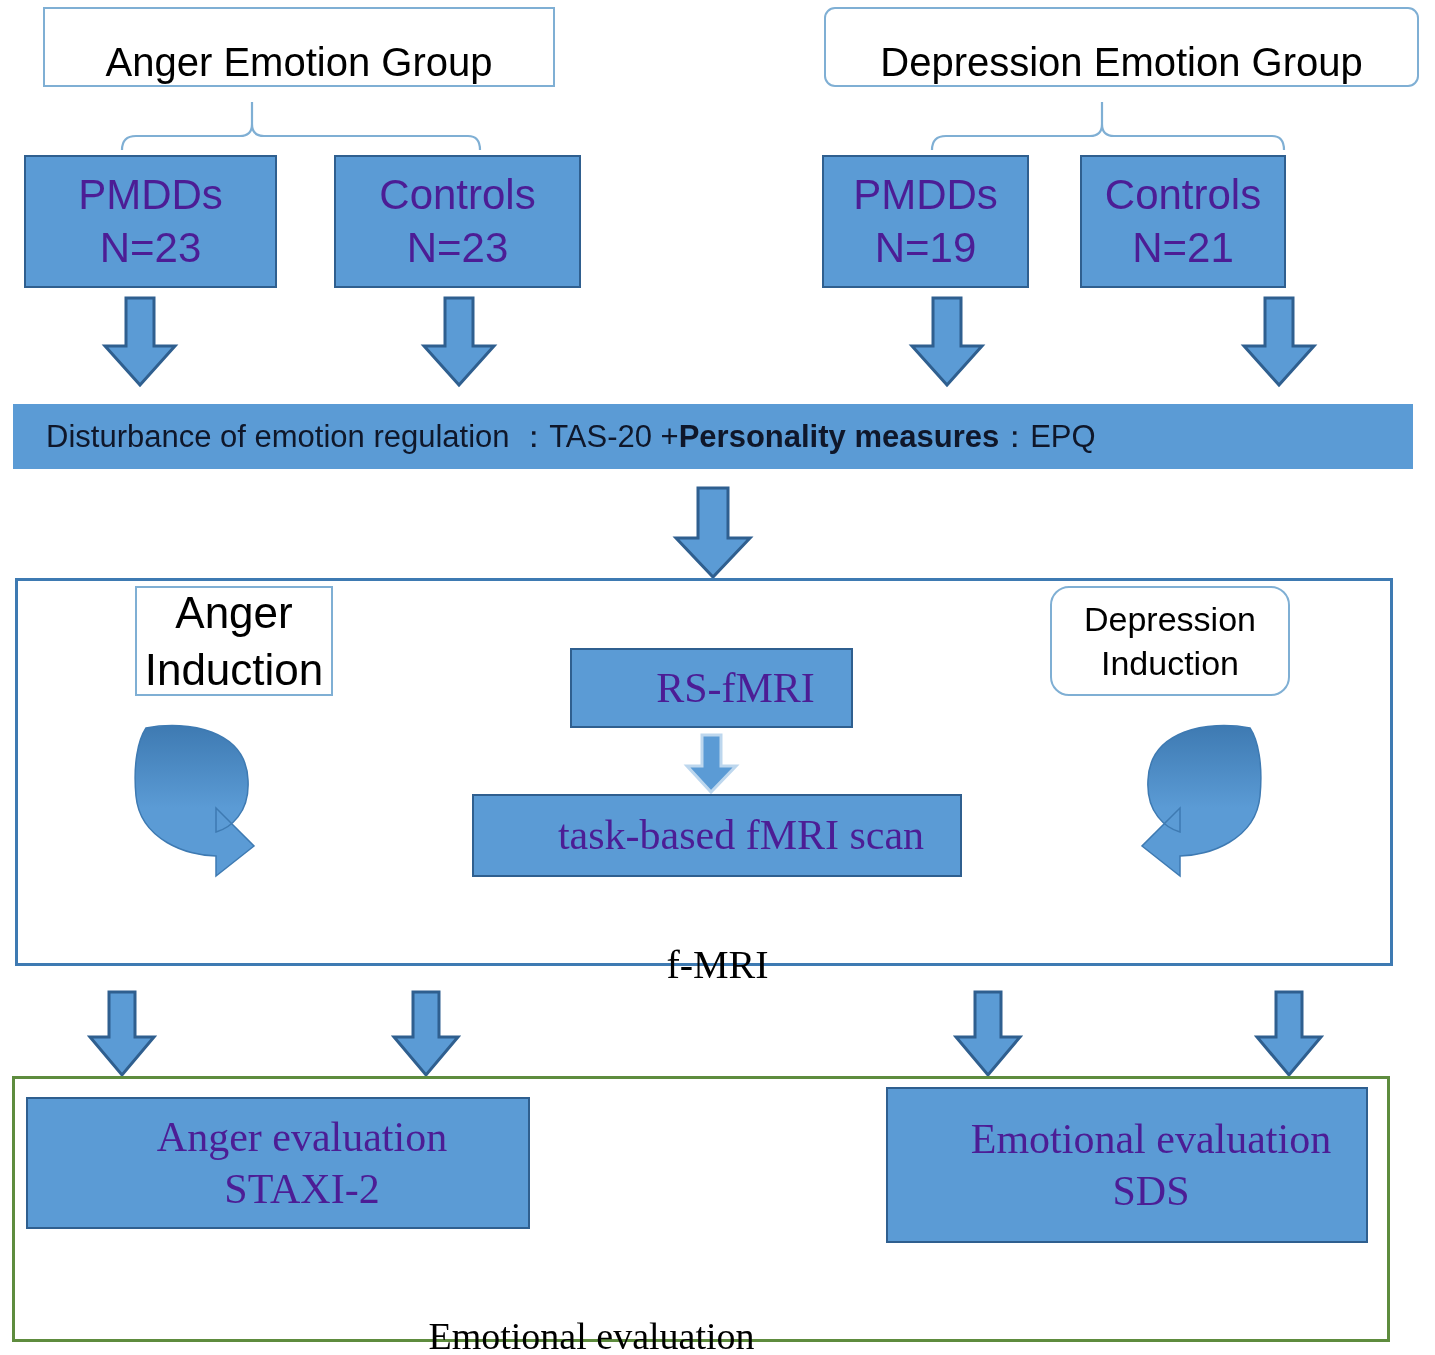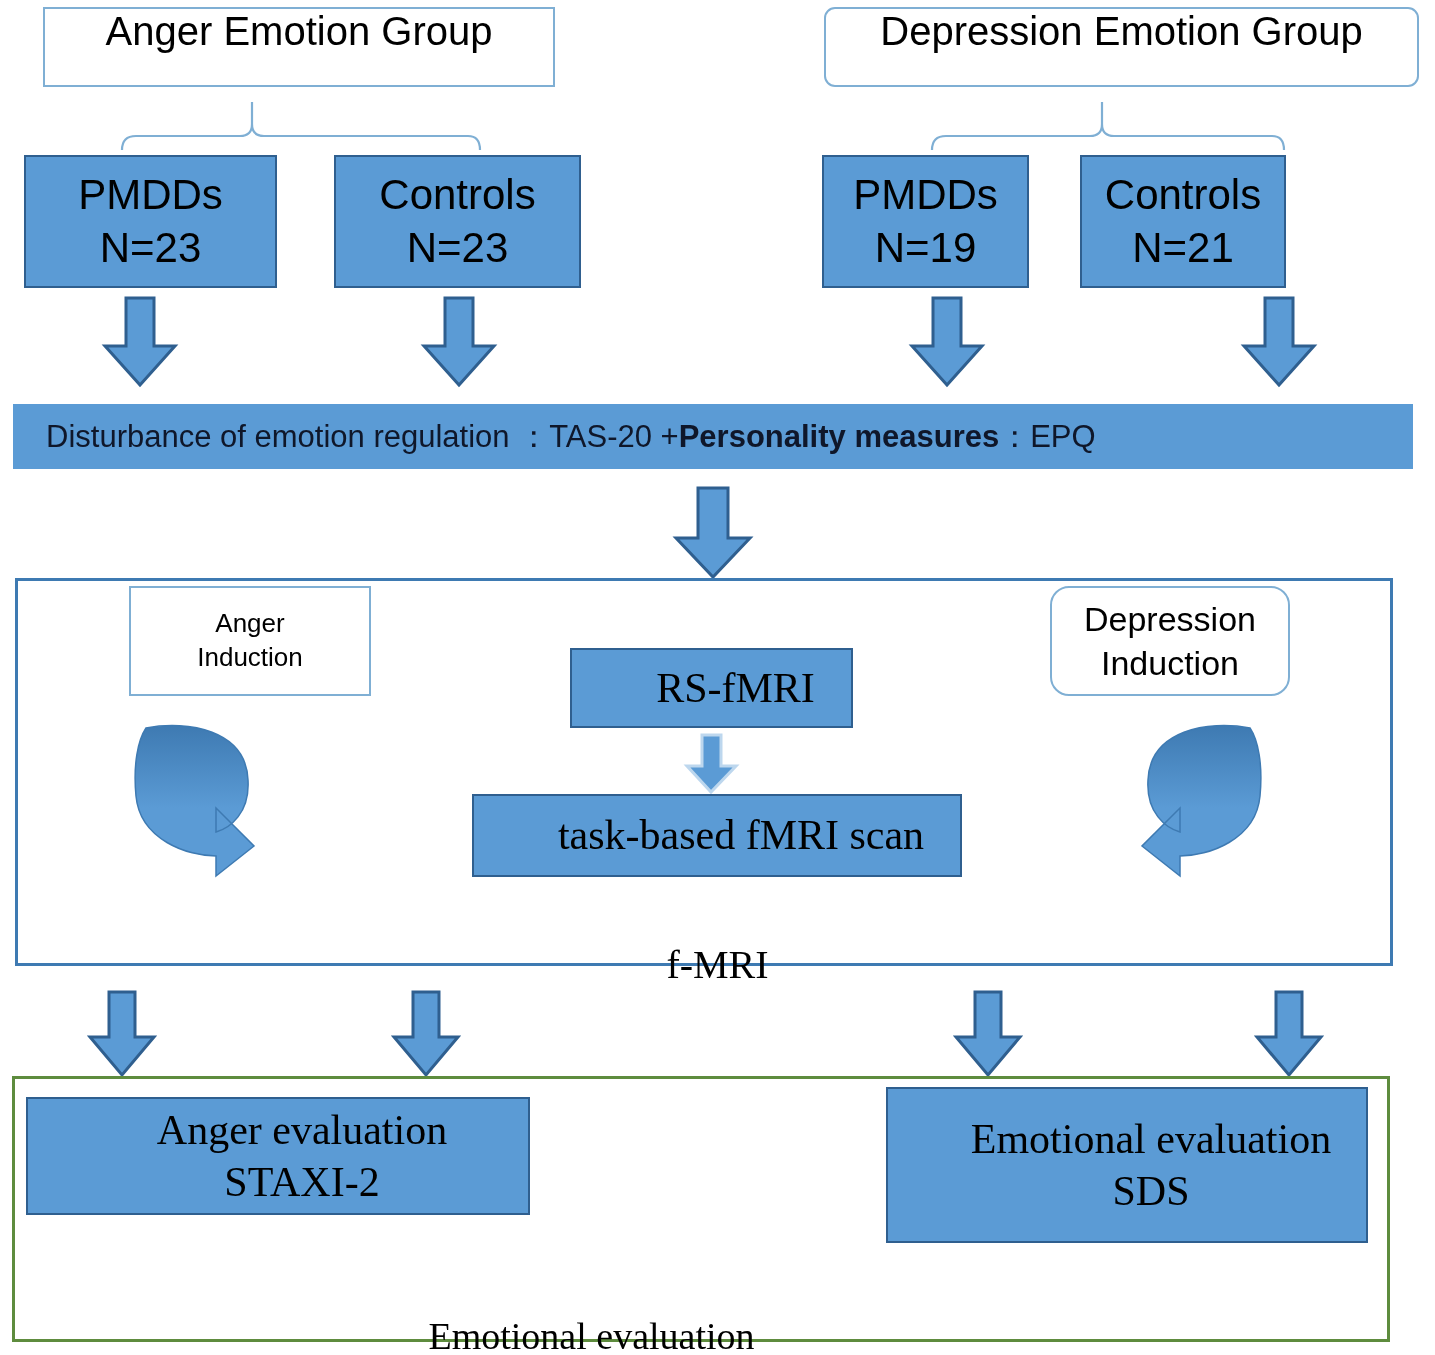--- a/index.html
+++ b/index.html
@@ -18,37 +18,37 @@
     overflow: hidden;
   }
   .abs { position: absolute; }
 
   
   .group-title-box {
     background: #ffffff;
     border: 2px solid #7FAFD4;
     box-sizing: border-box;
     display: flex;
-    align-items: flex-start;
+    align-items: flex-end;
     justify-content: center;
     color: #000000;
     font-family: "Liberation Sans", sans-serif;
     font-weight: 400;
   }
 
   
   .blue-box {
     background: #5B9BD5;
     border: 2px solid #2F5F8F;
     box-sizing: border-box;
     display: flex;
     flex-direction: column;
     align-items: center;
     justify-content: center;
-    color: #000000;
+    color: #4c1d95;
     text-align: center;
     line-height: 1.25;
   }
   .blue-box.serif {
     font-family: "Liberation Serif", serif;
     padding-left: 48px;
   }
   .blue-box.sans {
     font-family: "Liberation Sans", sans-serif;
   }
@@ -166,21 +166,21 @@
       <span class="bold">Personality measures</span>
       <span>：EPQ</span>
   </div>
 
   <svg class="abs" style="left:672px; top:486px;" width="82" height="94">
     <path d="M 26 2 L 56 2 L 56 52 L 78 52 L 41 91 L 4 52 L 26 52 Z" fill="#5B9BD5" stroke="#2F5F8F" stroke-width="3"></path>
   </svg>
 
   <div class="abs container-blue" style="left:15px; top:578px; width:1378px; height:388px;"></div>
 
-  <div class="abs induction-box" style="left:129px; top:586px; width:242px; height:110px; font-size:26px;">
+  <div class="abs induction-box" style="left:135px; top:586px; width:198px; height:110px; font-size:44px;">
     <span>Anger</span>
     <span>Induction</span>
   </div>
 
   <div class="abs induction-box" style="left:1050px; top:586px; width:240px; height:110px; font-size:34px;border-radius:19px;">
     <span>Depression</span>
     <span>Induction</span>
   </div>
 
   <svg class="abs" style="left:128px; top:718px;" width="140" height="160">
@@ -240,21 +240,21 @@
   <svg class="abs" style="left:952px; top:990px;" width="72" height="88">
     <path d="M 23 2 L 49 2 L 49 47 L 68 47 L 36 85 L 4 47 L 23 47 Z" fill="#5B9BD5" stroke="#2F5F8F" stroke-width="3"></path>
   </svg>
 
   <svg class="abs" style="left:1253px; top:990px;" width="72" height="88">
     <path d="M 23 2 L 49 2 L 49 47 L 68 47 L 36 85 L 4 47 L 23 47 Z" fill="#5B9BD5" stroke="#2F5F8F" stroke-width="3"></path>
   </svg>
 
   <div class="abs container-green" style="left:12px; top:1076px; width:1378px; height:266px;"></div>
 
-  <div class="abs blue-box serif" style="left:26px; top:1097px; width:504px; height:118px; font-size:42px;">
+  <div class="abs blue-box serif" style="left:26px; top:1097px; width:504px; height:132px; font-size:42px;">
     <span>Anger evaluation</span>
     <span>STAXI-2</span>
   </div>
 
   <div class="abs blue-box serif" style="left:886px; top:1087px; width:482px; height:156px; font-size:42px;">
     <span>Emotional evaluation</span>
     <span>SDS</span>
   </div>
 
   <div class="abs caption" style="left:12px; top:1278px; width:1159px; font-size:38px;">Emotional evaluation</div>

